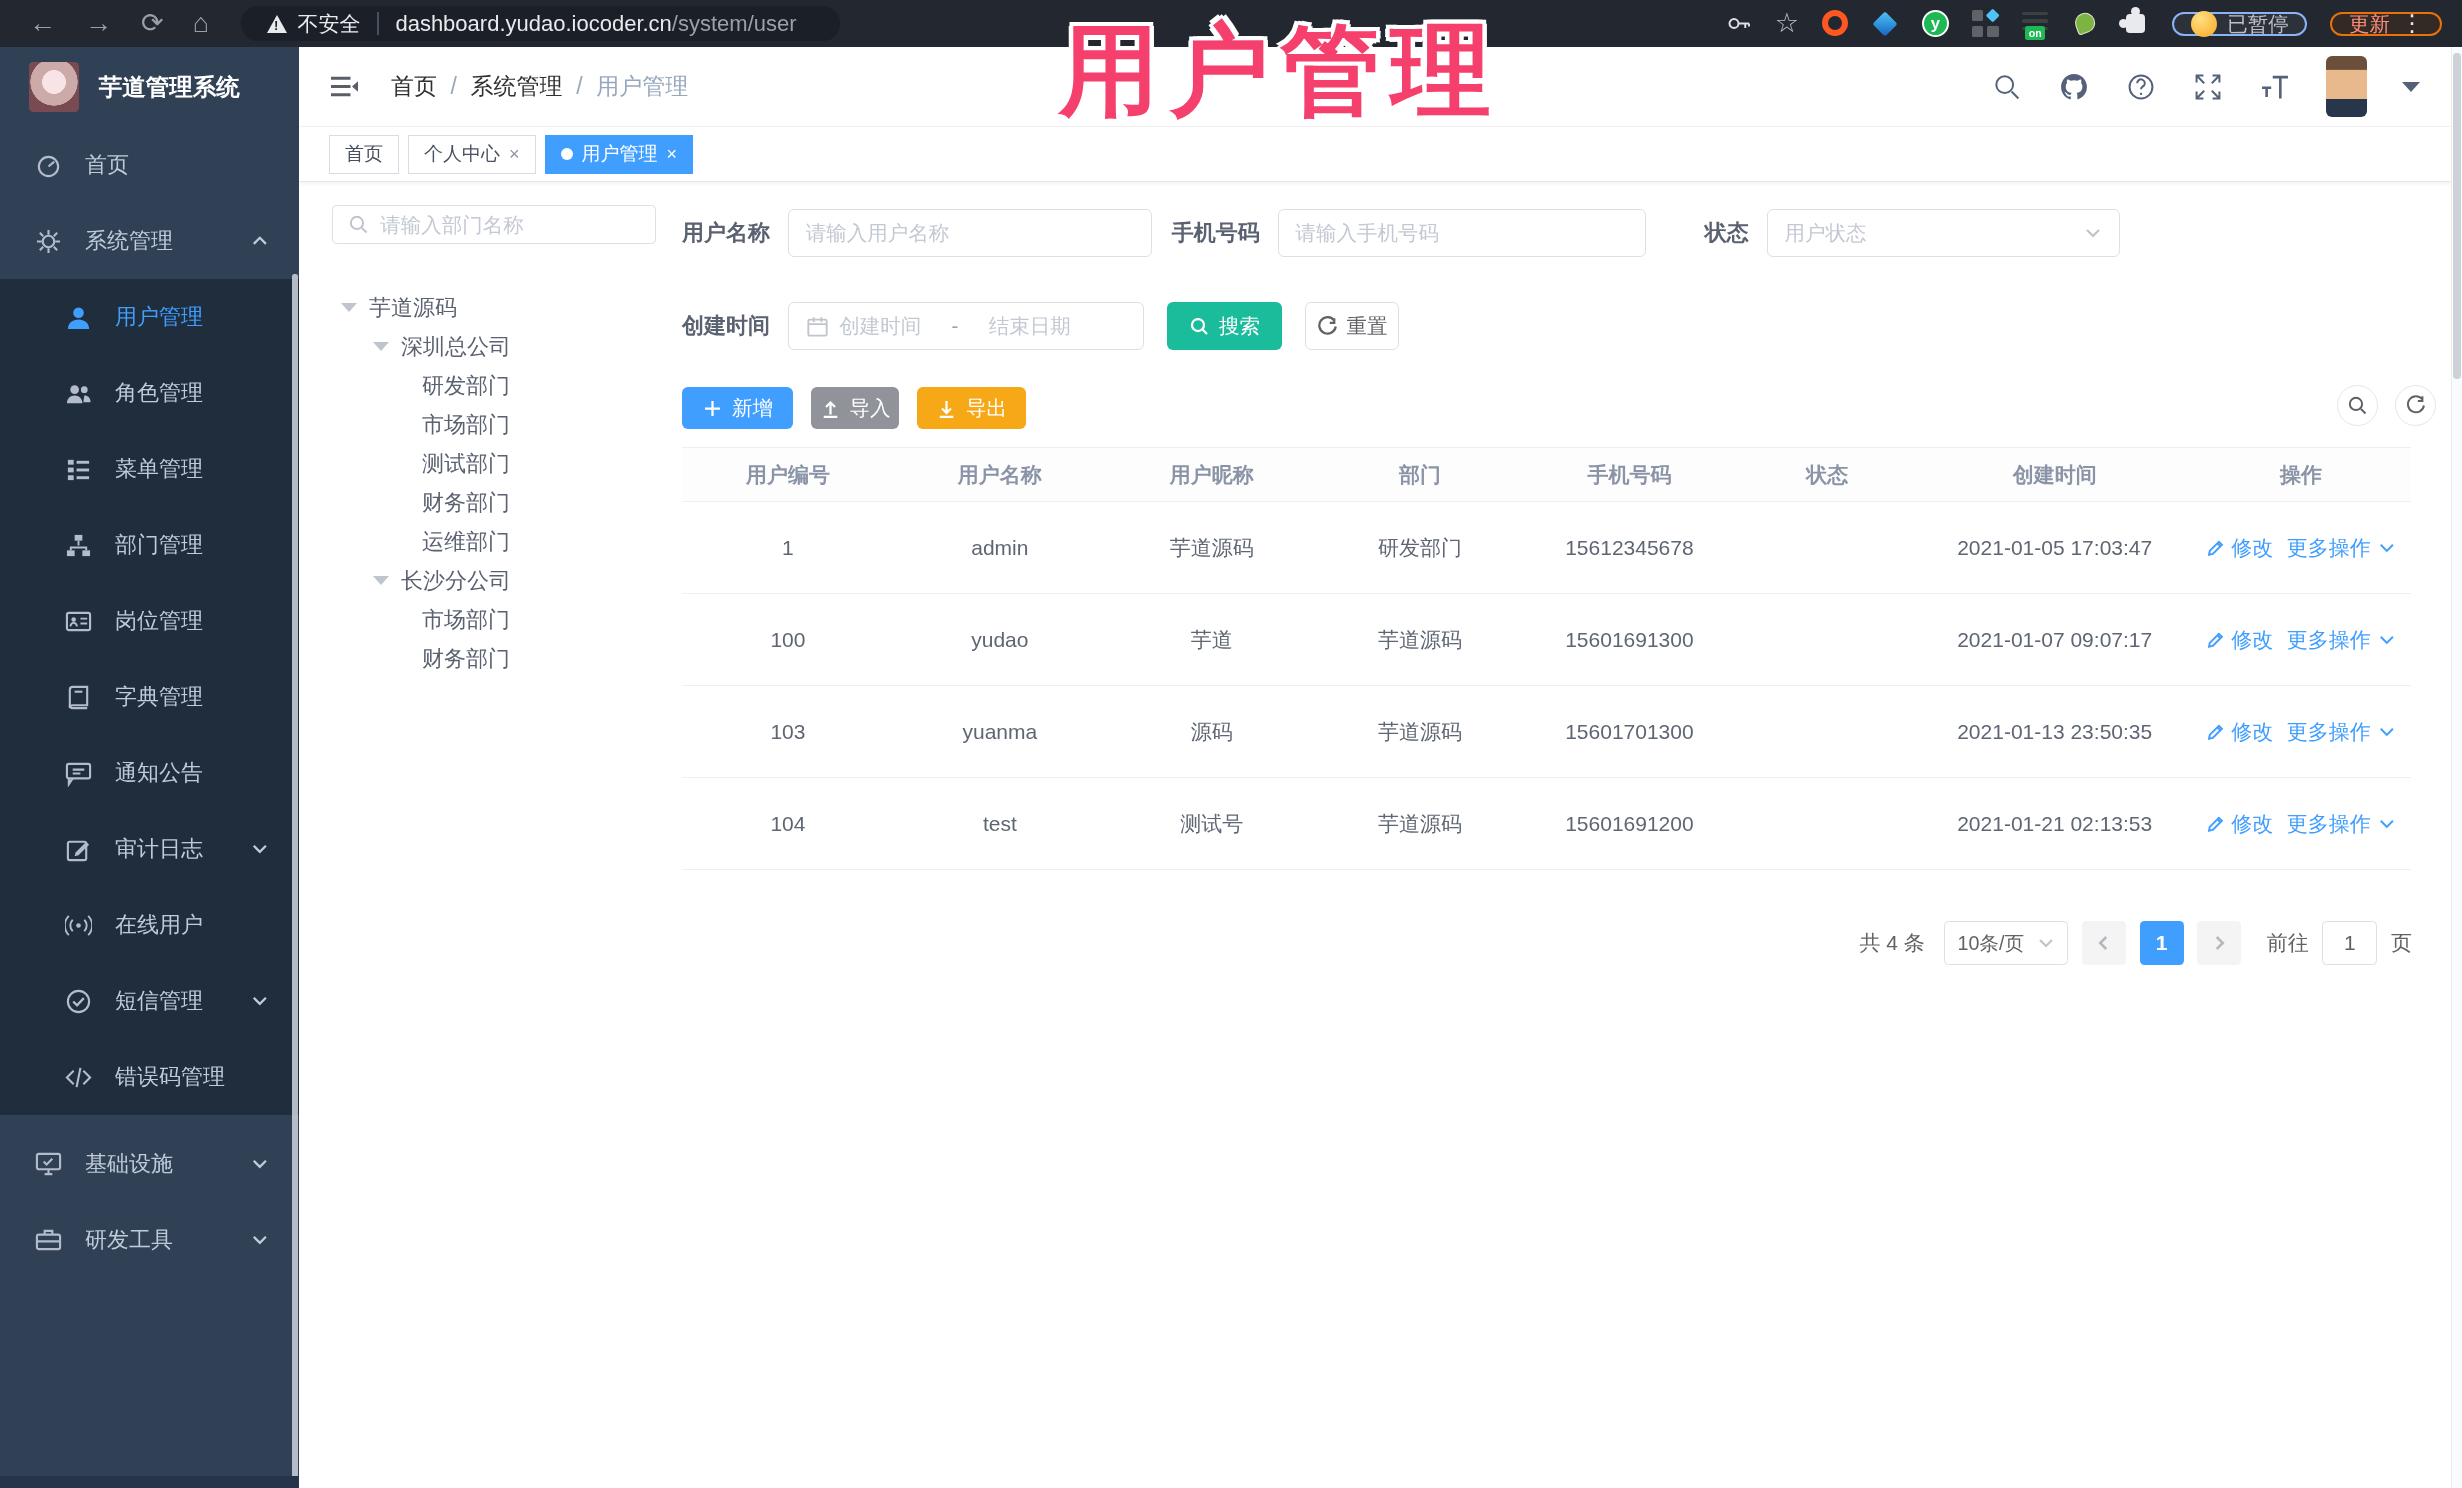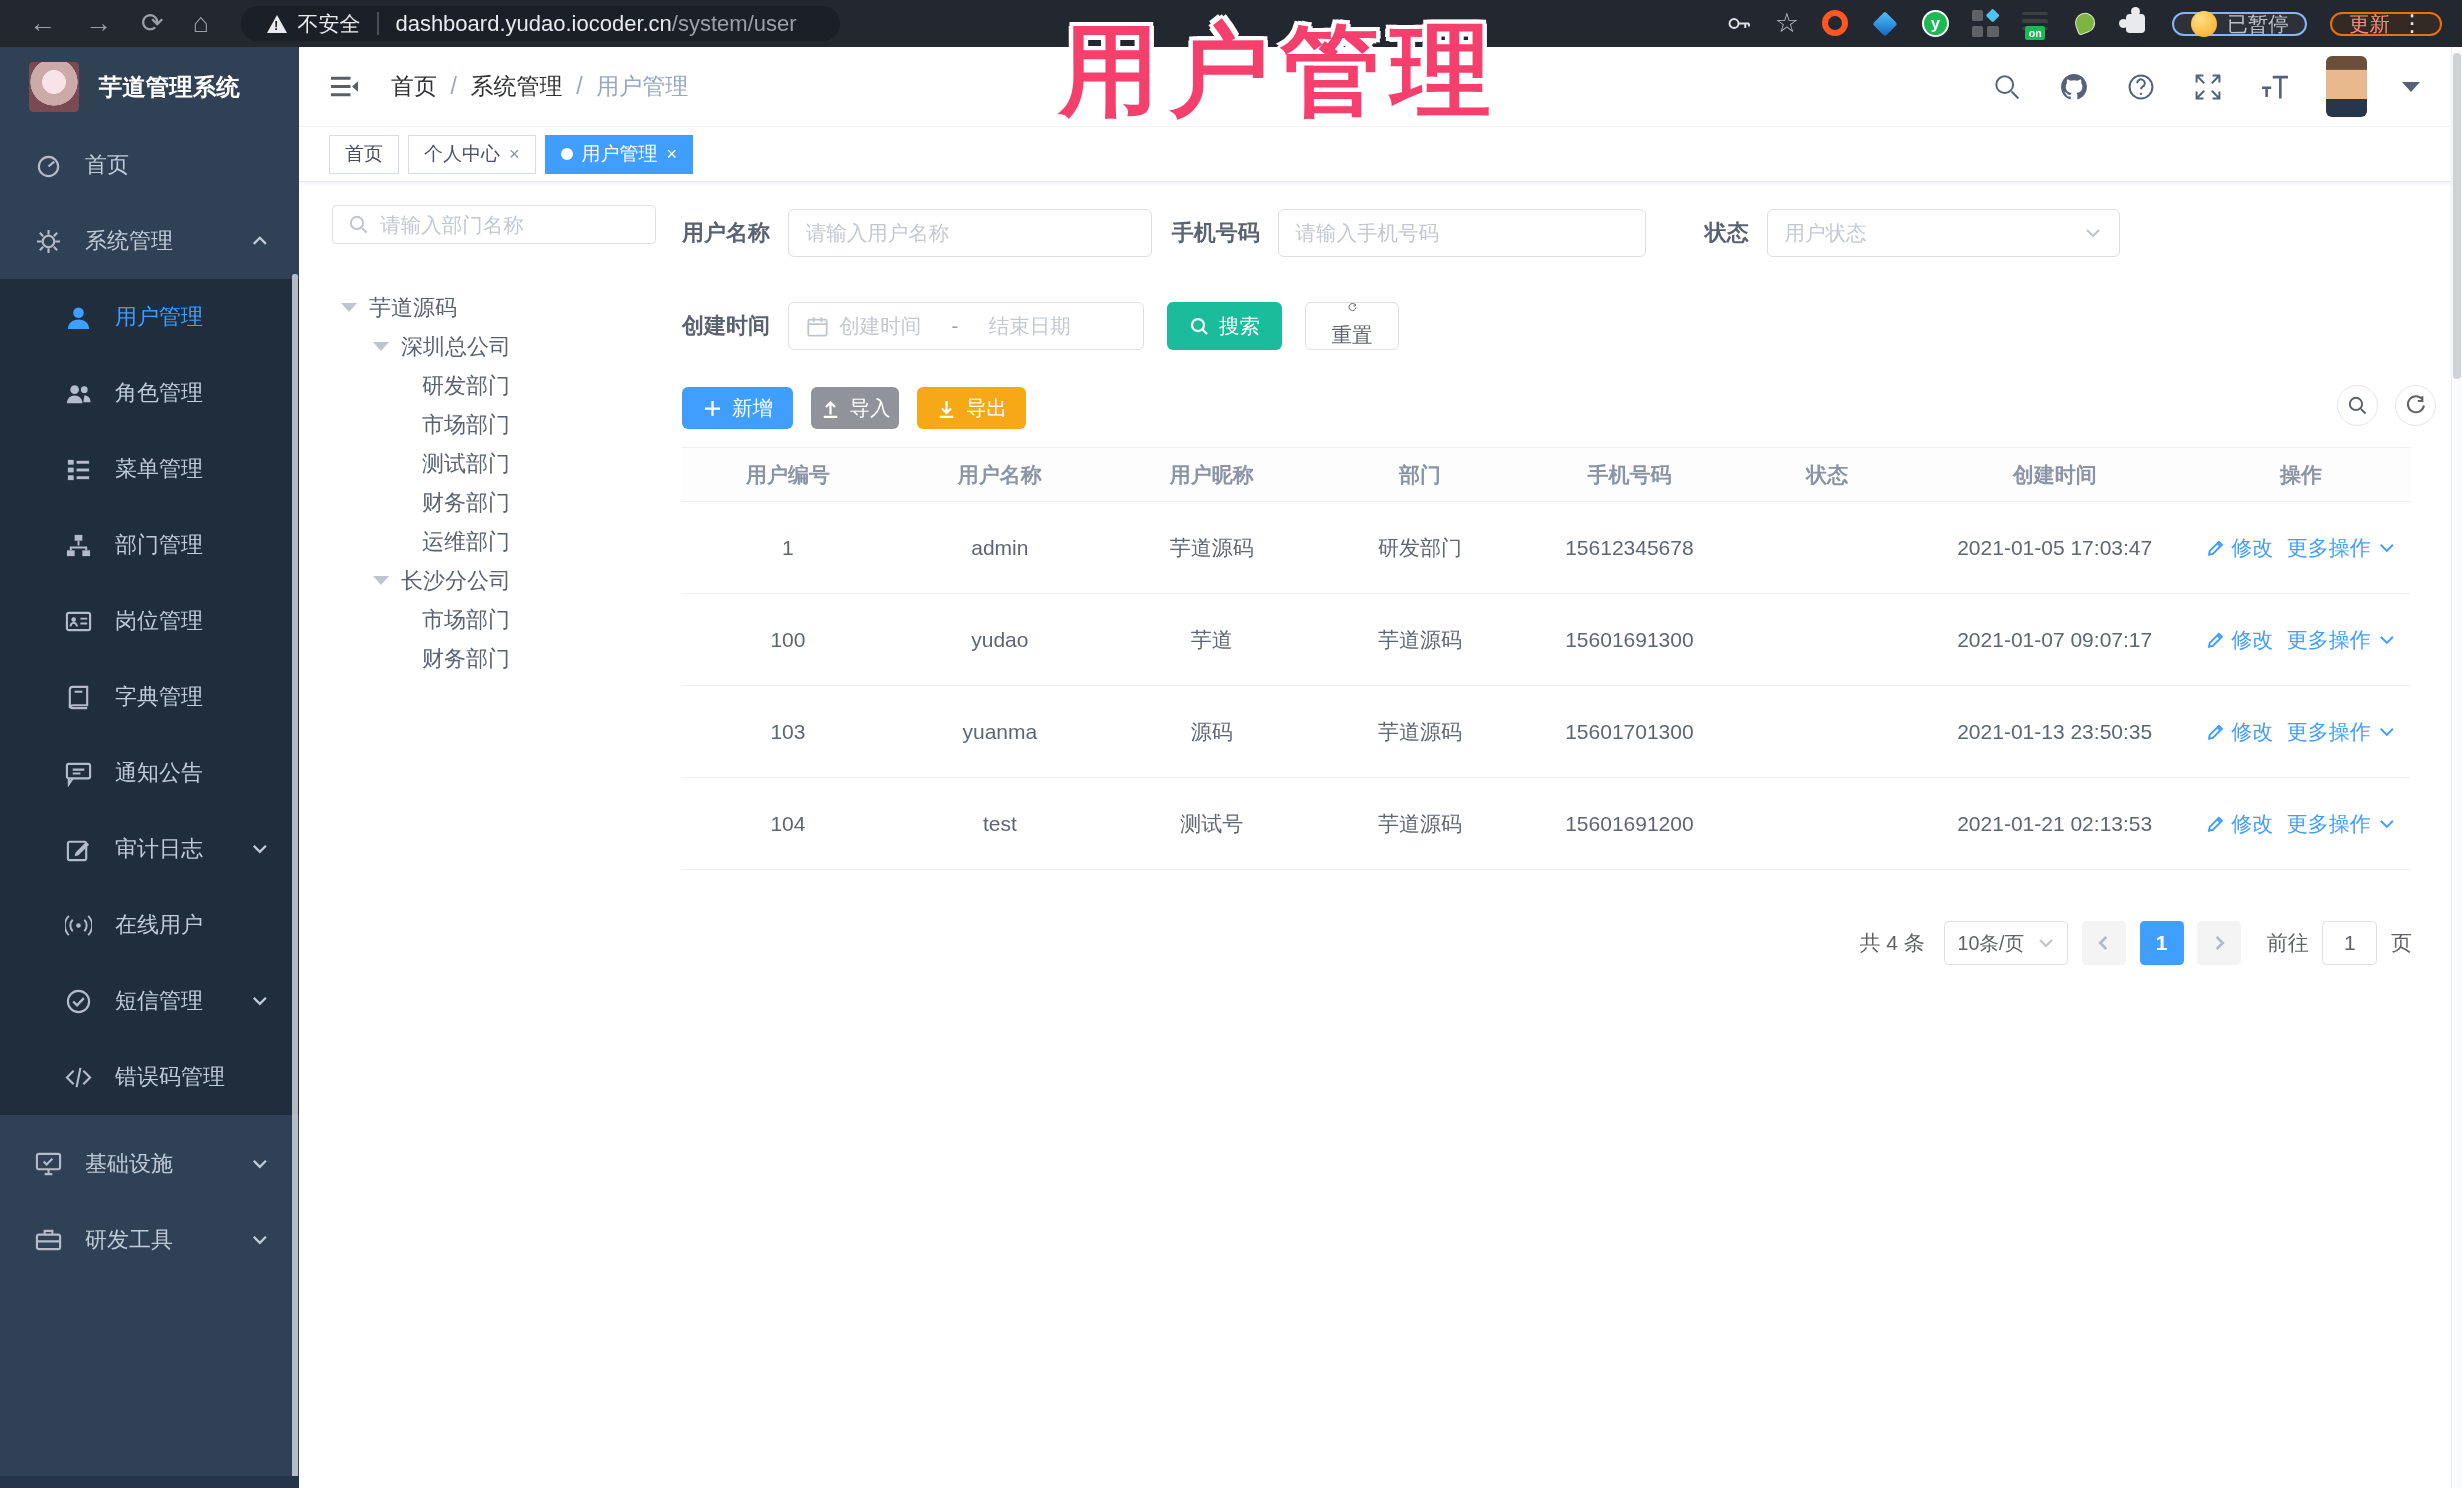--- a/index.html
+++ b/index.html
@@ -118,21 +118,21 @@
     display:flex; align-items:center; padding:0 16.7px; gap:10.6px; }
   .finput input { border:none; outline:none; font-size:20.5px; color:#606266; width:100%; font-family:inherit; }
   .finput input::placeholder { color:#c3c8d2; }
   .fselect { justify-content:space-between; color:#c3c8d2; font-size:20.5px; }
   .chev-sm { width:18px; height:18px; stroke:#c0c4cc; fill:none; stroke-width:3; flex:0 0 auto; }
   .date-sep { color:#9aa0a6; font-size:20.5px; padding:0 19.7px; }
   .cal-ico { width:23px; height:23px; stroke:#c0c4cc; fill:none; stroke-width:2.4; flex:0 0 auto; }
   .btn { display:flex; align-items:center; justify-content:center; gap:9px; border-radius:6px;
     font-size:20.5px; cursor:pointer; border:none; font-family:inherit; }
   .btn-search { width:115px; height:48px; background:#1abc9c; color:#fff; }
-  .btn-reset { width:94px; height:48px; background:#fff; color:#606266; border:1.5px solid #dcdfe6;flex-direction:column; }
+  .btn-reset { width:94px; height:48px; background:#fff; color:#606266; border:1.5px solid #dcdfe6; }
   .btn-add { width:111px; height:42px; background:#409eff; color:#fff; }
   .btn-import { width:88px; height:42px; background:#909399; color:#fff; }
   .btn-export { width:109px; height:42px; background:#f6a817; color:#fff; }
   .bico { width:21px; height:21px; stroke:currentColor; fill:none; stroke-width:3; }
   .round-btn { position:absolute; width:41px; height:41px; border-radius:50%; border:1.5px solid #e3e6ec;
     background:#fff; display:flex; align-items:center; justify-content:center; }
   .round-btn svg { width:23px; height:23px; stroke:#5f6368; fill:none; stroke-width:2.6; }
 
   
   .utable { position:absolute; left:682px; top:265px; width:1729px; }

